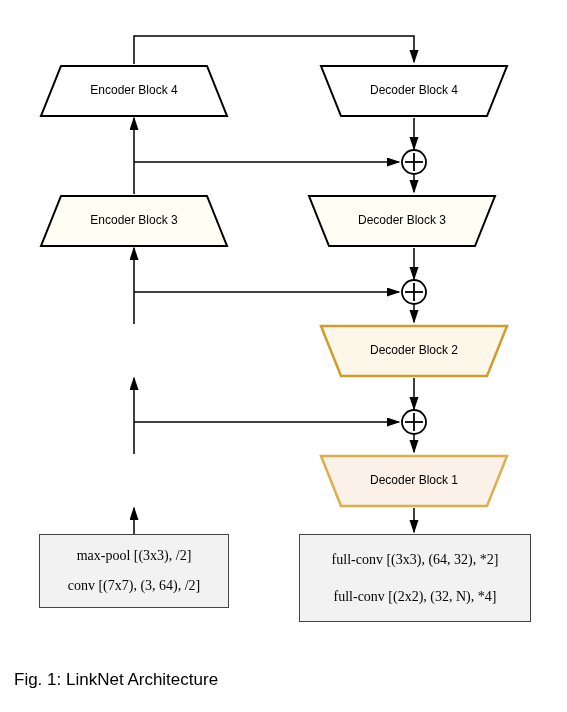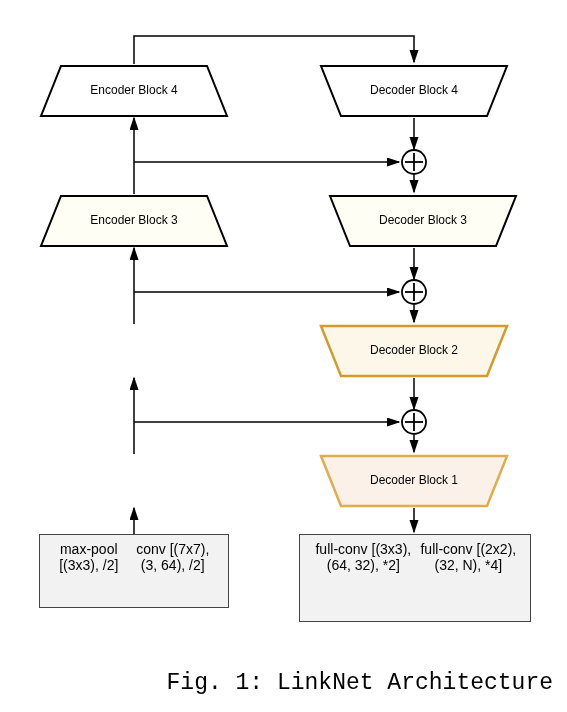--- a/index.html
+++ b/index.html
@@ -31,31 +31,32 @@
     color: #000;
     pointer-events: none;
   }
   .box {
     position: absolute;
     background: #f2f2f2;
     border: 1px solid #444;
     box-sizing: border-box;
     font-size: 14px;
     display: flex;
-    flex-direction: row;
+    flex-direction: column;
     justify-content: space-around;
     padding: 6px 10px;
+    font-family: Liberation Serif, serif;
   }
   .box .line { text-align: center; color: #000; }
   .caption {
     position: absolute;
     left: 0; right: 0;
-    text-align: right;
-    font-family: Liberation Mono, monospace;
-    font-size: 23px;
+    text-align: left;
+    font-family: Liberation Sans, sans-serif;
+    font-size: 17px;
     color: #000;
   }
   svg.wires {
     position: absolute;
     top: 0; left: 0;
     width: 539px; height: 684px;
     pointer-events: none;
   }
 </style>
 </head>
@@ -128,21 +129,21 @@
       </svg>
     <div class="label">Decoder Block 4</div>
   </div>
 
   <div class="trap" style="left:25px; top:180px">
     <svg width="190" height="54">
         <polygon points="22,2 168,2 188,52 2,52" fill="#fffef4" stroke="#000" stroke-width="2"></polygon>
       </svg>
     <div class="label">Encoder Block 3</div>
   </div>
-  <div class="trap" style="left:314px; top:180px">
+  <div class="trap" style="left:293px; top:180px">
     <svg width="190" height="54">
         <polygon points="2,2 188,2 168,52 22,52" fill="#fffef4" stroke="#000" stroke-width="2"></polygon>
       </svg>
     <div class="label">Decoder Block 3</div>
   </div>
 
   <div class="trap" style="left:305px; top:310px">
     <svg width="190" height="54">
         <polygon points="2,2 188,2 168,52 22,52" fill="#fdf7ea" stroke="#d29b2e" stroke-width="2.5"></polygon>
       </svg>

